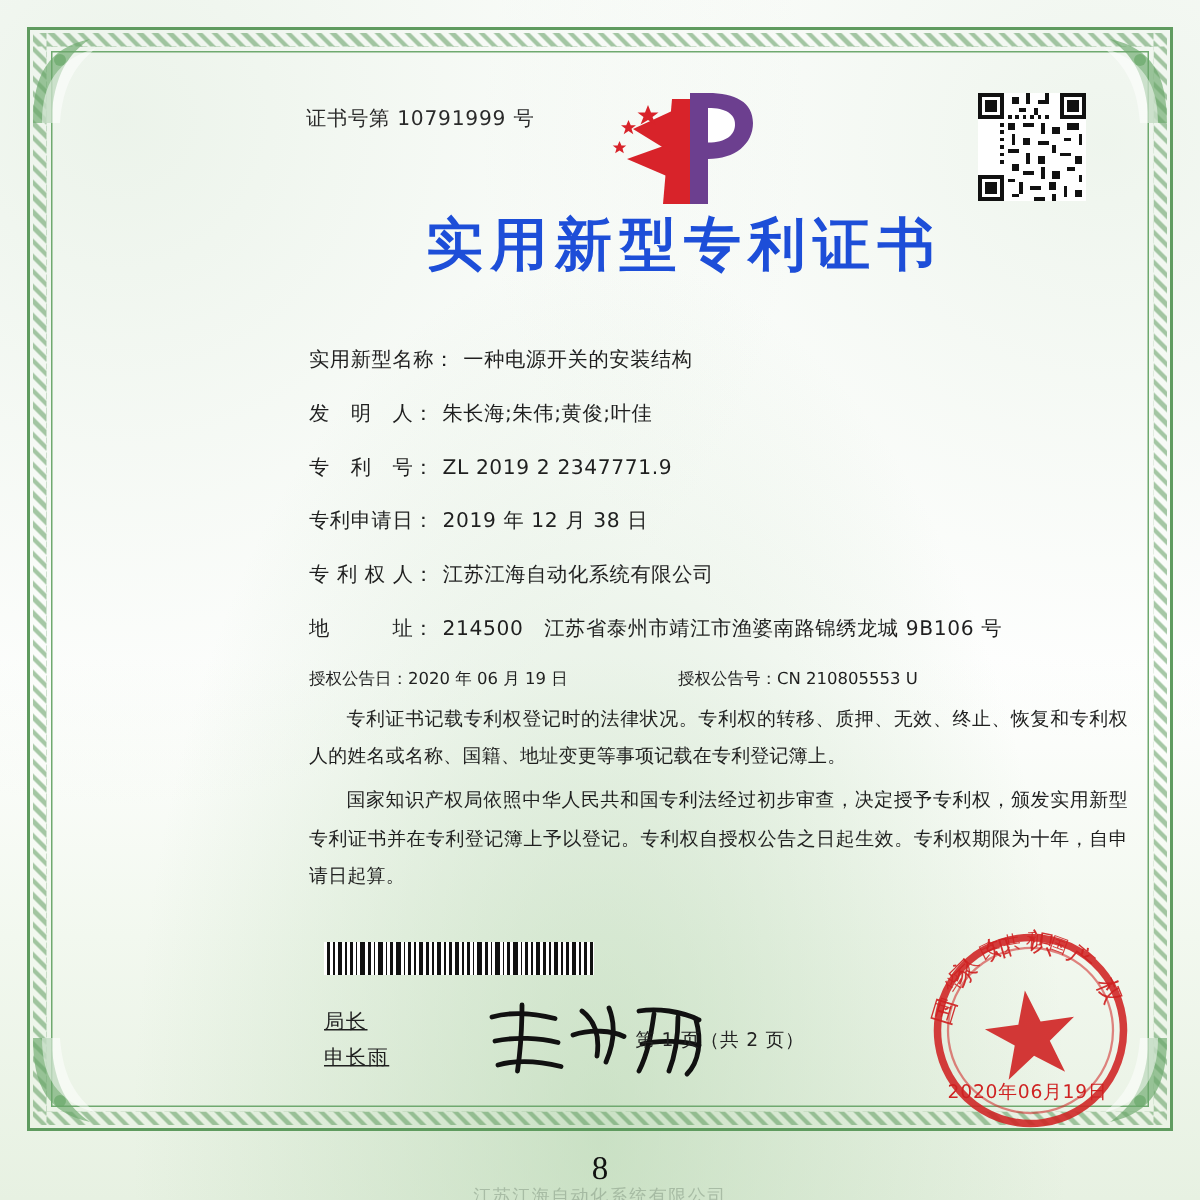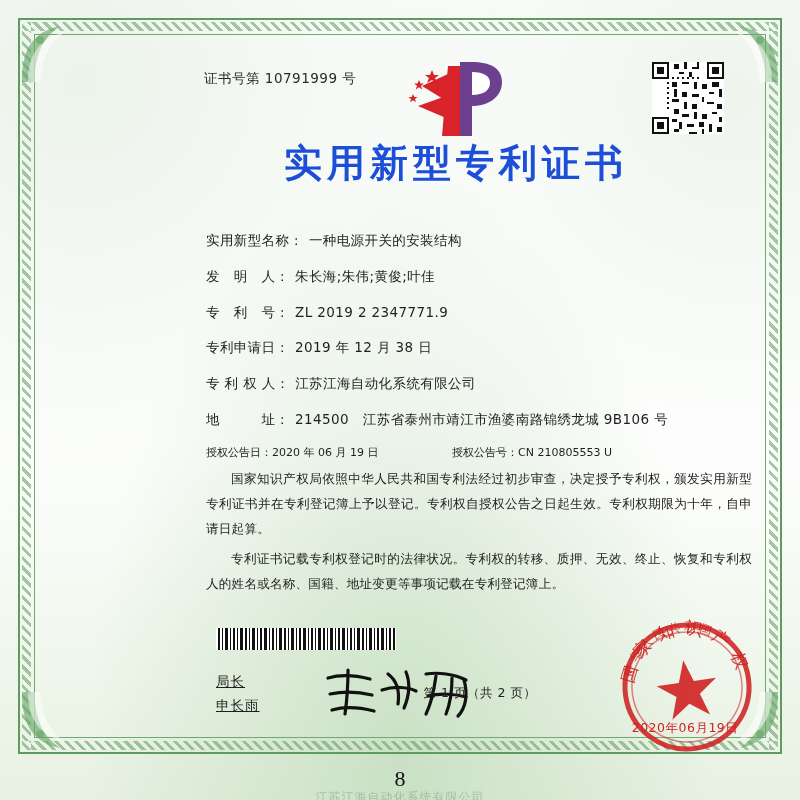--- a/index.html
+++ b/index.html
@@ -436,22 +436,22 @@
           <span>授权公告日</span><span>：</span><span>2020 年 06 月 19 日</span>
         </span>
         <span class="grant-right">
           <span>授权公告号</span><span>：</span><span>CN 210805553 U</span>
         </span>
       </div>
 
     </div>
 
     <div class="paragraphs">
+      <p>专利证书记载专利权登记时的法律状况。专利权的转移、质押、无效、终止、恢复和专利权人的姓名或名称、国籍、地址变更等事项记载在专利登记簿上。</p>
       <p>国家知识产权局依照中华人民共和国专利法经过初步审查，决定授予专利权，颁发实用新型专利证书并在专利登记簿上予以登记。专利权自授权公告之日起生效。专利权期限为十年，自申请日起算。</p>
-      <p>专利证书记载专利权登记时的法律状况。专利权的转移、质押、无效、终止、恢复和专利权人的姓名或名称、国籍、地址变更等事项记载在专利登记簿上。</p>
     </div>
 
     <div class="barcode">
       <svg width="180" height="22" viewBox="0 0 180 22" shape-rendering="crispEdges">
         <rect width="180" height="22" fill="#ffffff"></rect>
         <g fill="#111111">
           <rect x="2" y="0" width="2" height="22"></rect>
             <rect x="6" y="0" width="1" height="22"></rect>
           <rect x="9" y="0" width="3" height="22"></rect>
             <rect x="14" y="0" width="1" height="22"></rect>

